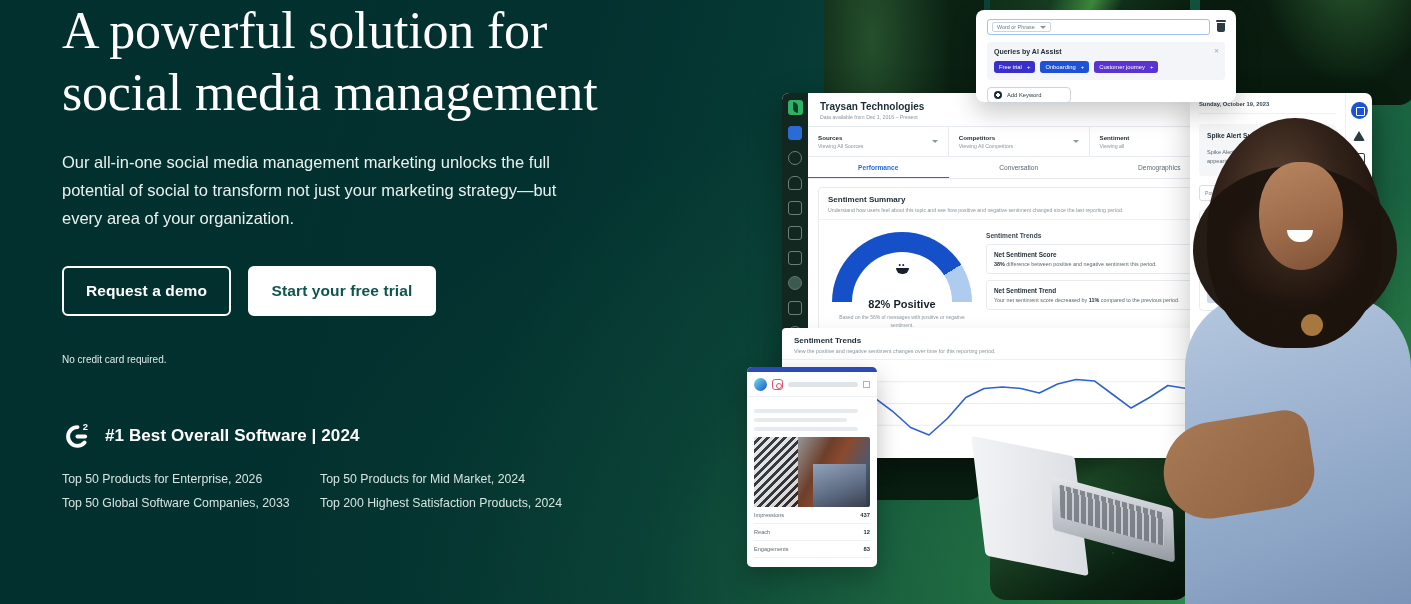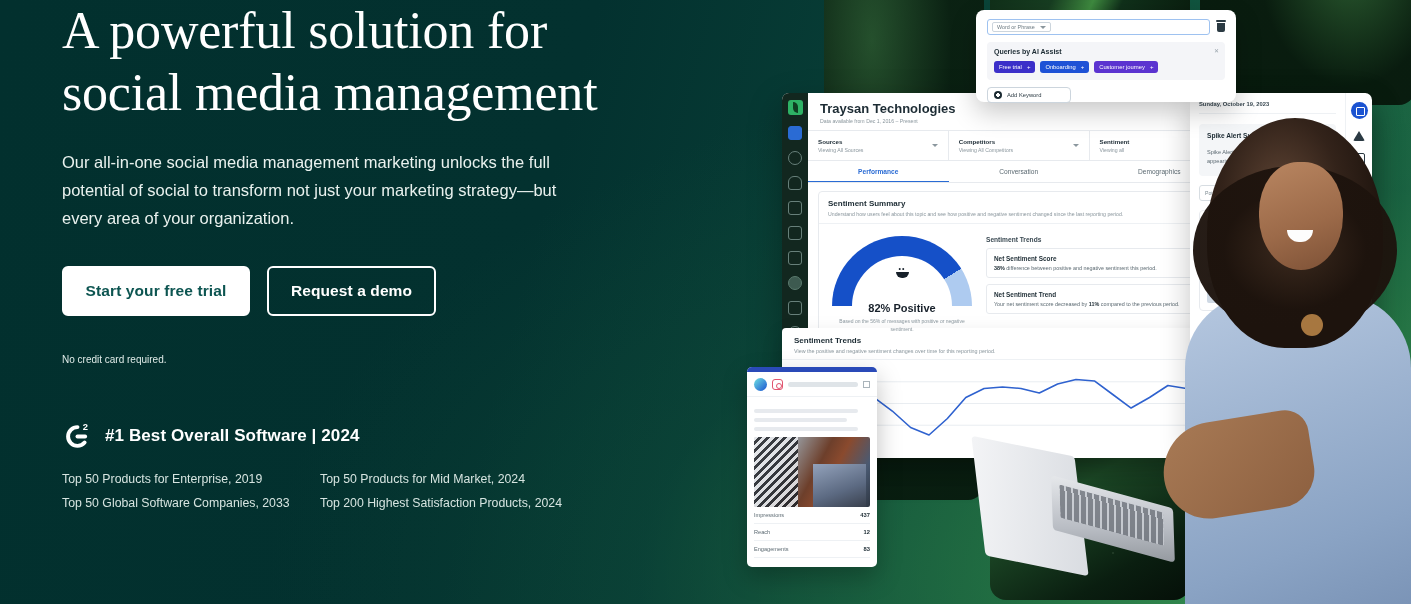--- a/index.html
+++ b/index.html
@@ -121,21 +121,21 @@
   }
   .rail-ic {
     width: 14px; height: 14px; border-radius: 3px; border: 1.2px solid #67807a; flex: none;
   }
   .rail-ic.filled { background: #2a6bd4; border-color: #2a6bd4; }
   .rail-ic.active { background: #3d5a50; border-color: #5b7a6e; border-radius: 50%; }
 
   .dash-body { flex: 1; display: flex; flex-direction: column; min-width: 0; }
 
   .dash-head { padding: 8px 12px 6px; border-bottom: 1px solid #e7eaee; }
-  .dash-title { font-size: 13px; font-weight: bold; color: #1c2b33; }
+  .dash-title { font-size: 10px; font-weight: bold; color: #1c2b33; }
   .dash-sub { font-size: 5.2px; color: #8a969d; margin-top: 2px; }
 
   .filters { display: flex; border-bottom: 1px solid #e7eaee; }
   .filter {
     flex: 1; padding: 7px 10px; border-right: 1px solid #e7eaee;
     display: flex; justify-content: space-between; align-items: center; min-width: 0;
   }
   .filter:last-child { border-right: none; }
   .f-label { font-size: 6.2px; font-weight: bold; color: #23313a; }
   .f-val { font-size: 5.2px; color: #8b979e; margin-top: 2px; }
@@ -367,37 +367,37 @@
 
 <div class="hero">
 
   <div class="left">
 
     <h1 class="headline">A powerful solution for social media management</h1>
 
     <p class="subhead">Our all-in-one social media management marketing unlocks the full potential of social to transform not just your marketing strategy—but every area of your organization.</p>
 
     <div class="cta-row">
+      <div class="btn btn-secondary">Request a demo</div>
       <div class="btn btn-primary">Start your free trial</div>
-      <div class="btn btn-secondary">Request a demo</div>
     </div>
 
     <div class="note">No credit card required.</div>
 
     <div class="g2-row">
       <svg class="g2-logo" viewBox="0 0 32 32">
         <path d="M16.5 6.5a10 10 0 1 0 0 20 10 10 0 0 0 7.6-3.5" fill="none" stroke="#ffffff" stroke-width="4.2" stroke-linecap="round"></path>
         <path d="M16.5 16.5h8.2" fill="none" stroke="#ffffff" stroke-width="4.2" stroke-linecap="round"></path>
         <text x="22" y="10" font-family="Liberation Sans, sans-serif" font-size="10" font-weight="bold" fill="#ffffff">2</text>
       </svg>
       <div class="g2-title">#1 Best Overall Software | 2024</div>
     </div>
 
     <div class="awards">
-      <div class="award">Top 50 Products for Enterprise, 2019</div>
+      <div class="award">Top 50 Products for Enterprise, 2026</div>
       <div class="award">Top 50 Products for Mid Market, 2024</div>
       <div class="award">Top 50 Global Software Companies, 2033</div>
       <div class="award">Top 200 Highest Satisfaction Products, 2024</div>
     </div>
   </div>
 
   <div class="collage">
 
     <div class="photo leaf-a" style="left:124px; top:-60px; width:160px; height:160px;"></div>
     <div class="photo leaf-b" style="left:290px; top:-110px; width:200px; height:210px;"></div>

